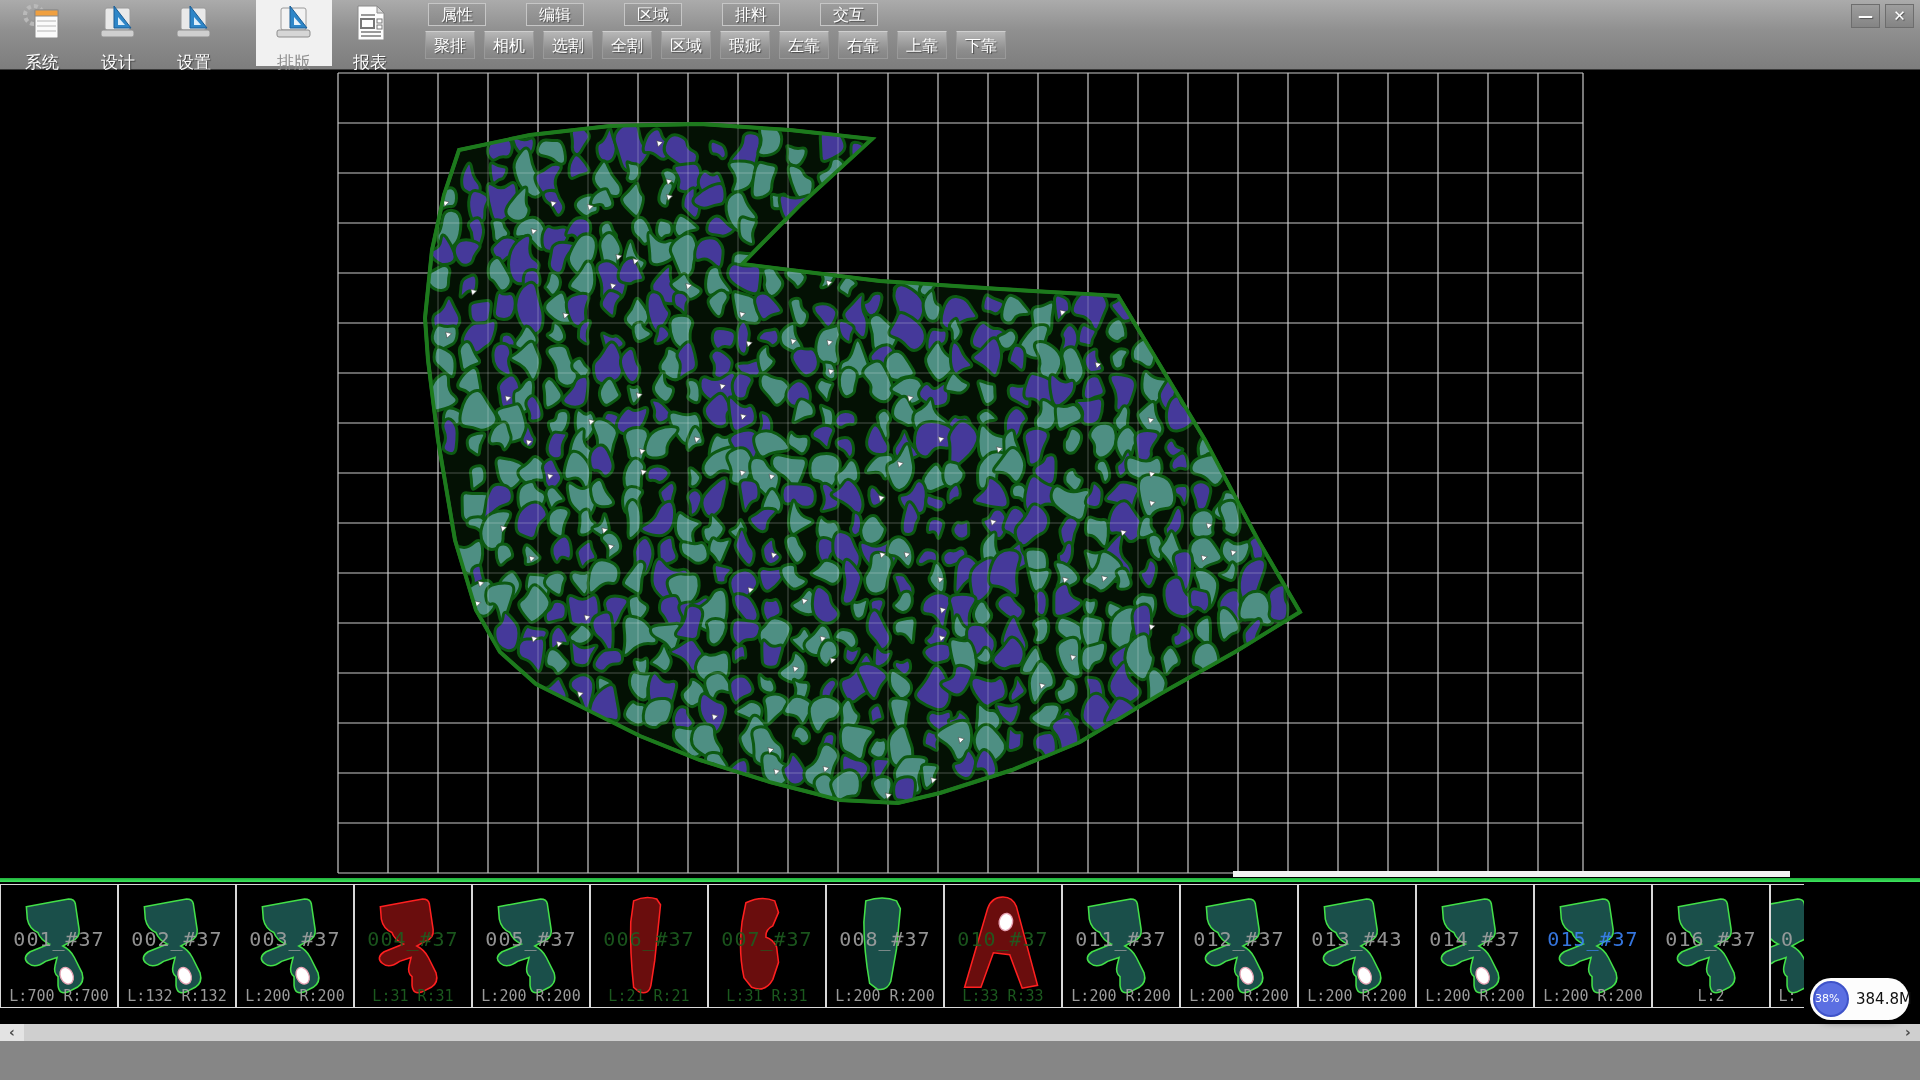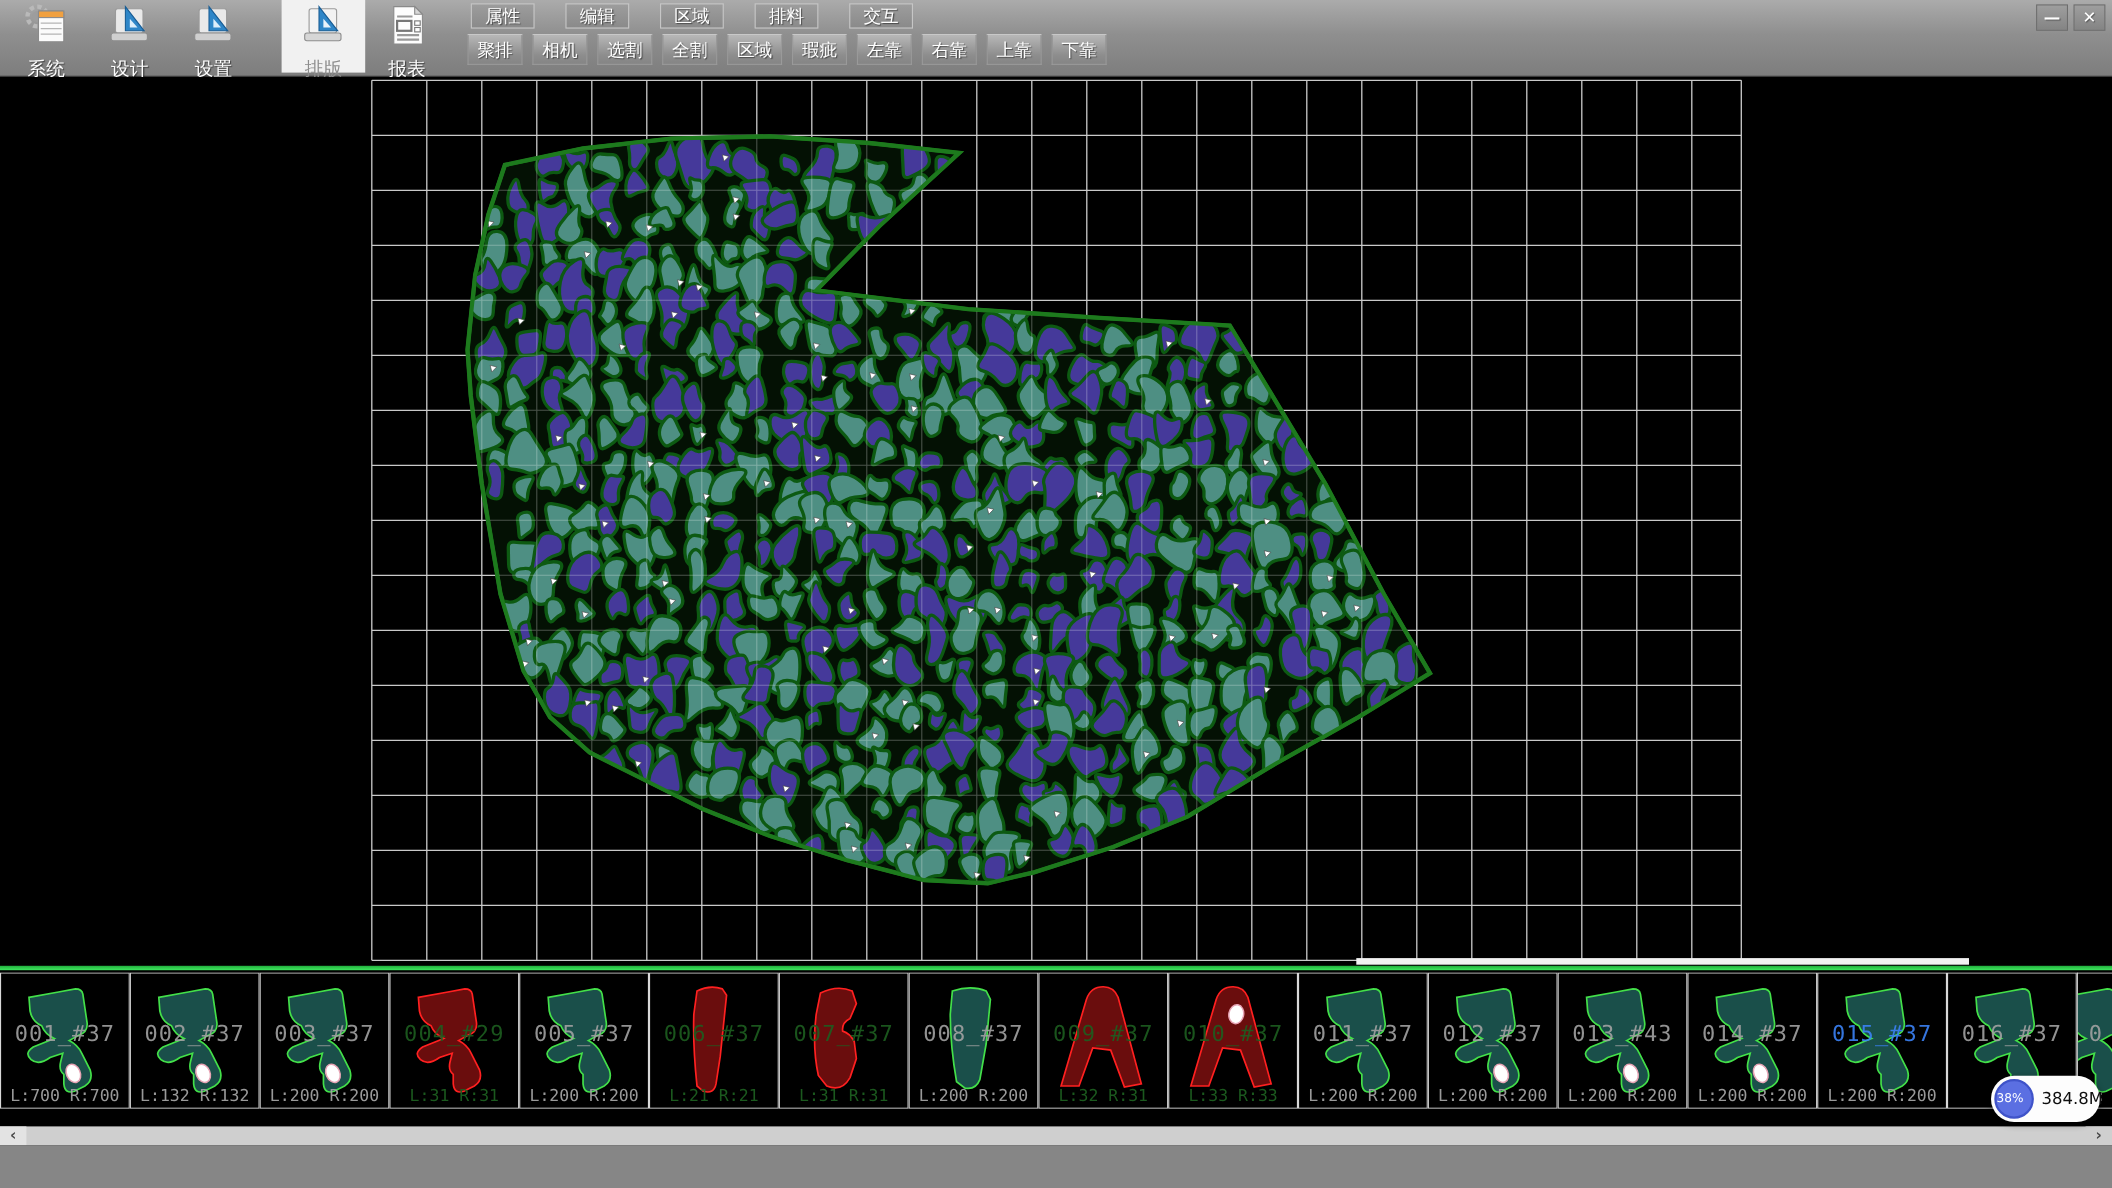--- a/index.html
+++ b/index.html
@@ -13,21 +13,21 @@
   .launcher { position:absolute; left:4px; top:0; height:70px; display:flex; }
   .launch-btn { width:76px; height:66px; display:flex; flex-direction:column;
                 align-items:center; justify-content:flex-start; padding-top:2px;
                 cursor:default; }
   .launch-btn.active { background:#f1f1f1;margin-left:24px; }
   .launch-btn .lbl { font-size:17px; color:#fdfdfd; margin-top:1px;
                      text-shadow:1px 1px 1px rgba(0,0,0,.55); }
   .launch-btn.active .lbl { color:#8d8d8d; text-shadow:none; }
   .launch-btn svg { width:44px; height:44px; }
 
-  .menu-row { position:absolute; left:428px; top:3px; display:flex; gap:28px; }
+  .menu-row { position:absolute; left:428px; top:3px; display:flex; gap:40px; }
   .menu-tab { width:58px; height:23px; font-size:16px; color:#fff; text-align:center;
               line-height:21px; background:linear-gradient(#9d9d9d,#8a8a8a);
               border:1px solid #c6c6c6; text-shadow:1px 1px 1px rgba(0,0,0,.5); }
   .tool-row { position:absolute; left:425px; top:31px; display:flex; gap:9px; }
   .tool-btn { width:50px; height:28px; font-size:16px; color:#fff; text-align:center;
               line-height:27px; background:linear-gradient(#b7b7b7,#8d8d8d 70%,#858585);
               border:1px solid #9a9a9a; border-top-color:#cfcfcf;
               text-shadow:1px 1px 1px rgba(0,0,0,.5); }
 
   .win-controls { position:absolute; right:6px; top:4px; display:flex; gap:5px; }
@@ -835,21 +835,21 @@
         <path d="M16,14 L44,9 60,6 Q66,6 67,11 L71,38 Q72,47 63,50 L54,55 Q62,59 66,67 L74,83 Q77,93 69,98 L59,103 Q50,106 49,96 L49,87 Q44,83 46,75 L48,67 36,71 Q25,79 18,73 Q11,67 20,61 L40,53 Q31,49 28,41 Q19,37 17,27 Z" fill="#1a4f4a" stroke="#43e049" stroke-width="1.6"></path>
         <ellipse cx="58" cy="86" rx="6.5" ry="9" transform="rotate(-24 58 86)" fill="#ffffff" stroke="#e7a3b4" stroke-width="1.4"></ellipse>
       </svg>
       <div class="part-name" style="color:#a2a2a2">003_#37</div>
       <div class="part-lr" style="color:#a2a2a2">L:200 R:200</div>
     </div>
     <div class="part-cell">
       <svg viewBox="0 0 100 110">
         <path d="M16,14 L44,9 60,6 Q66,6 67,11 L71,38 Q72,47 63,50 L54,55 Q62,59 66,67 L74,83 Q77,93 69,98 L59,103 Q50,106 49,96 L49,87 Q44,83 46,75 L48,67 36,71 Q25,79 18,73 Q11,67 20,61 L40,53 Q31,49 28,41 Q19,37 17,27 Z" fill="#6a0d0d" stroke="#ff2020" stroke-width="1.6"></path>
       </svg>
-      <div class="part-name" style="color:#1d5e20">004_#29</div>
+      <div class="part-name" style="color:#1d5e20">004_#37</div>
       <div class="part-lr" style="color:#1d5e20">L:31 R:31</div>
     </div>
     <div class="part-cell">
       <svg viewBox="0 0 100 110">
         <path d="M16,14 L44,9 60,6 Q66,6 67,11 L71,38 Q72,47 63,50 L54,55 Q62,59 66,67 L74,83 Q77,93 69,98 L59,103 Q50,106 49,96 L49,87 Q44,83 46,75 L48,67 36,71 Q25,79 18,73 Q11,67 20,61 L40,53 Q31,49 28,41 Q19,37 17,27 Z" fill="#1a4f4a" stroke="#43e049" stroke-width="1.6"></path>
       </svg>
       <div class="part-name" style="color:#a2a2a2">005_#37</div>
       <div class="part-lr" style="color:#a2a2a2">L:200 R:200</div>
     </div>
     <div class="part-cell">
@@ -865,27 +865,20 @@
       </svg>
       <div class="part-name" style="color:#1d5e20">007_#37</div>
       <div class="part-lr" style="color:#1d5e20">L:31 R:31</div>
     </div>
     <div class="part-cell">
       <svg viewBox="0 0 100 110">
         <path d="M30,8 Q48,2 62,8 L66,16 62,58 56,92 Q52,102 42,100 L34,94 Q28,60 28,30 Z" fill="#1a4f4a" stroke="#43e049" stroke-width="1.6"></path>
       </svg>
       <div class="part-name" style="color:#a2a2a2">008_#37</div>
       <div class="part-lr" style="color:#a2a2a2">L:200 R:200</div>
-    </div>
-    <div class="part-cell">
-      <svg viewBox="0 0 100 110">
-        <path d="M10,98 L34,16 Q38,4 50,4 Q60,4 64,14 L86,96 70,99 57,64 40,62 27,98 Z" fill="#6a0d0d" stroke="#ff2020" stroke-width="1.6"></path>
-      </svg>
-      <div class="part-name" style="color:#1d5e20">009_#37</div>
-      <div class="part-lr" style="color:#1d5e20">L:32 R:31</div>
     </div>
     <div class="part-cell">
       <svg viewBox="0 0 100 110">
         <path d="M10,98 L34,16 Q38,4 50,4 Q60,4 64,14 L86,96 70,99 57,64 40,62 27,98 Z" fill="#6a0d0d" stroke="#ff2020" stroke-width="1.6"></path>
         <ellipse cx="53" cy="30" rx="7" ry="9" transform="rotate(10 53 30)" fill="#ffffff" stroke="#e7a3b4" stroke-width="1.4"></ellipse>
       </svg>
       <div class="part-name" style="color:#1d5e20">010_#37</div>
       <div class="part-lr" style="color:#1d5e20">L:33 R:33</div>
     </div>
     <div class="part-cell">

